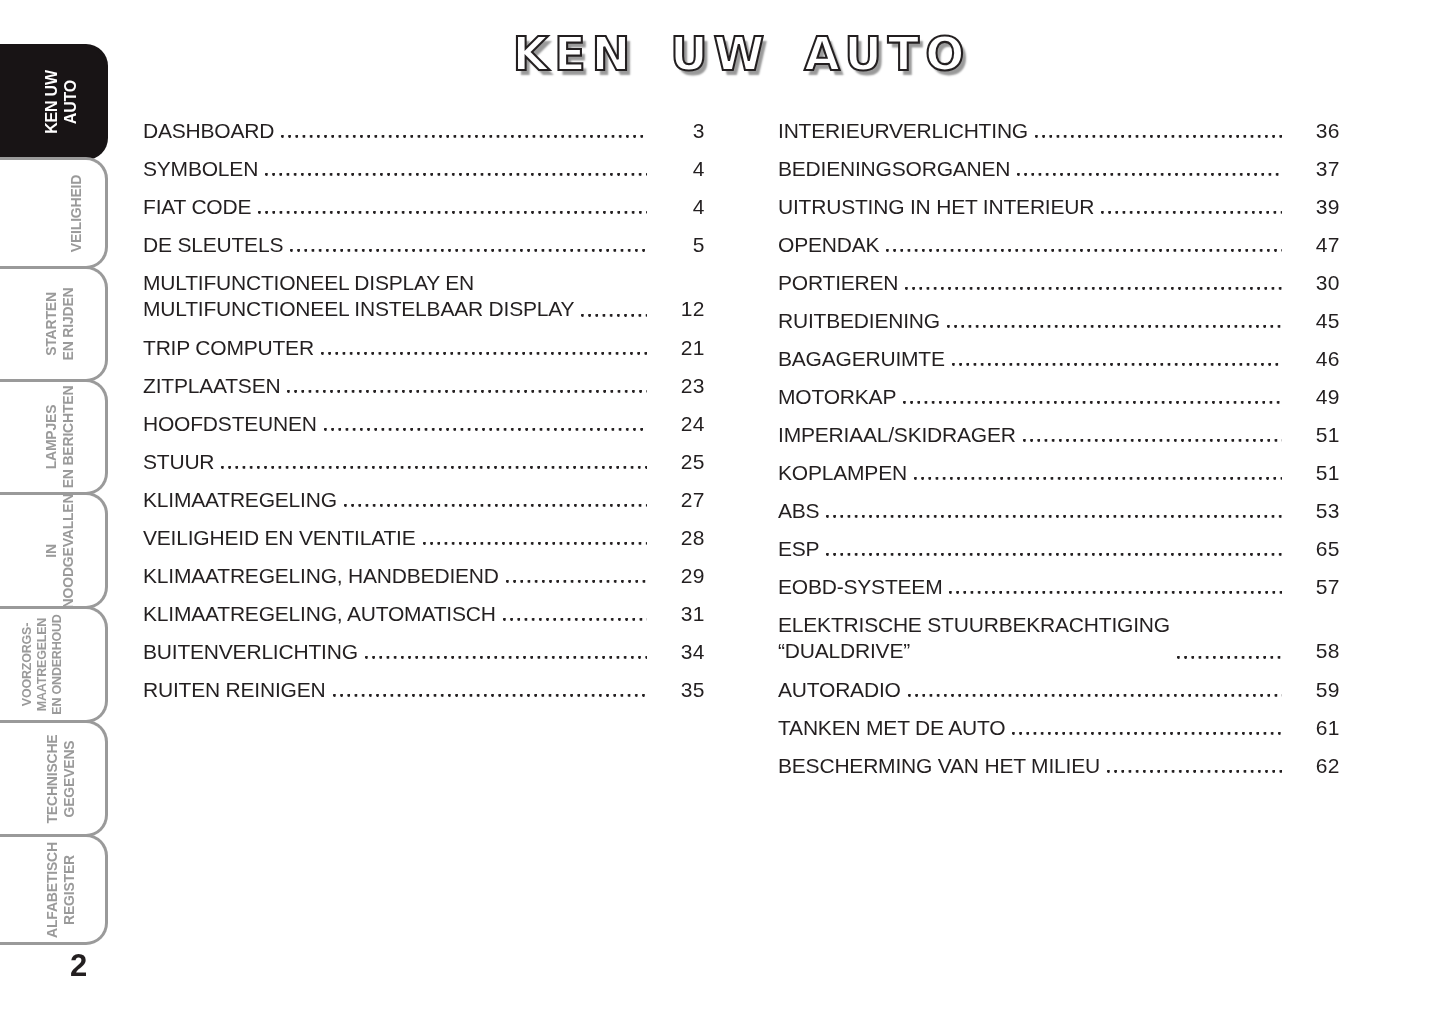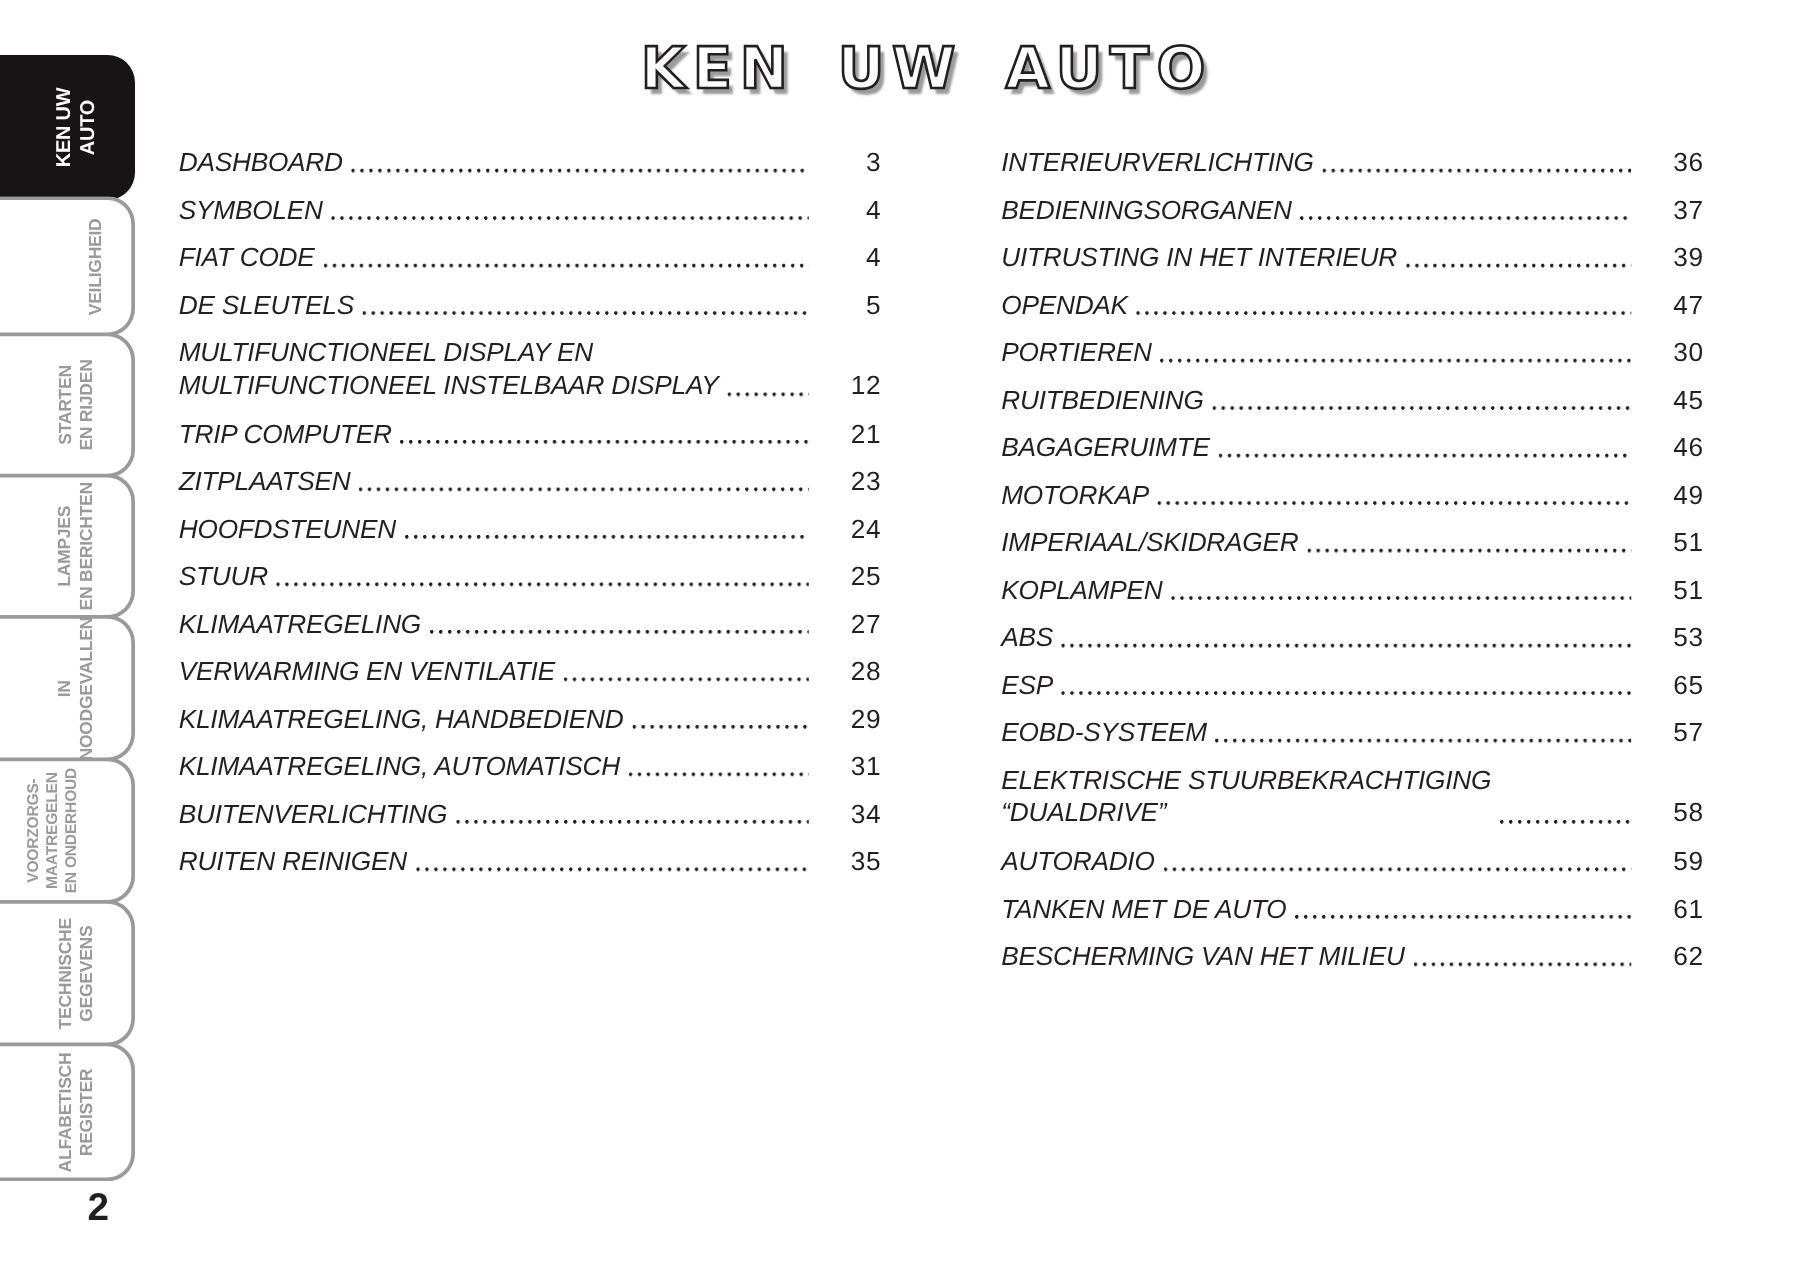--- a/index.html
+++ b/index.html
@@ -46,27 +46,27 @@
   .t3{top:266px;height:116px;}
   .t4{top:379px;height:116px;}
   .t5{top:492px;height:117px;}
   .t6{top:606px;height:117px;}
   .t7{top:720px;height:117px;}
   .t8{top:834px;height:111px;}
 
   
   .col{position:absolute;top:118px;width:562px;}
   .col-left{left:143px;}
-  .col-right{left:801px;}
+  .col-right{left:778px;}
   .row{
     display:flex;align-items:flex-end;
     margin-bottom:13px;
     font-size:21px;line-height:25px;
   }
-  .row .label{white-space:pre-line;letter-spacing:-0.2px;font-style:italic;}
+  .row .label{white-space:pre-line;letter-spacing:-0.2px;}
   .row.twoline{line-height:26px;}
   .row.twoline .label{line-height:26px;}
   .dots{
     flex:1 1 auto;min-width:18px;height:3px;
     align-self:flex-end;
     margin:0 4px 5px 7px;
     background-image:radial-gradient(circle at 1.4px 1.4px,#231f20 1.25px,transparent 1.6px);
     background-size:7.2px 3px;
     background-repeat:repeat-x;
     background-position:left bottom;
@@ -166,21 +166,21 @@
         <span class="label">STUUR</span>
         <span class="dots"></span>
         <span class="num">25</span>
       </div>
     <div class="row">
         <span class="label">KLIMAATREGELING</span>
         <span class="dots"></span>
         <span class="num">27</span>
       </div>
     <div class="row">
-        <span class="label">VERWARMING EN VENTILATIE</span>
+        <span class="label">VEILIGHEID EN VENTILATIE</span>
         <span class="dots"></span>
         <span class="num">28</span>
       </div>
     <div class="row">
         <span class="label">KLIMAATREGELING, HANDBEDIEND</span>
         <span class="dots"></span>
         <span class="num">29</span>
       </div>
     <div class="row">
         <span class="label">KLIMAATREGELING, AUTOMATISCH</span>

